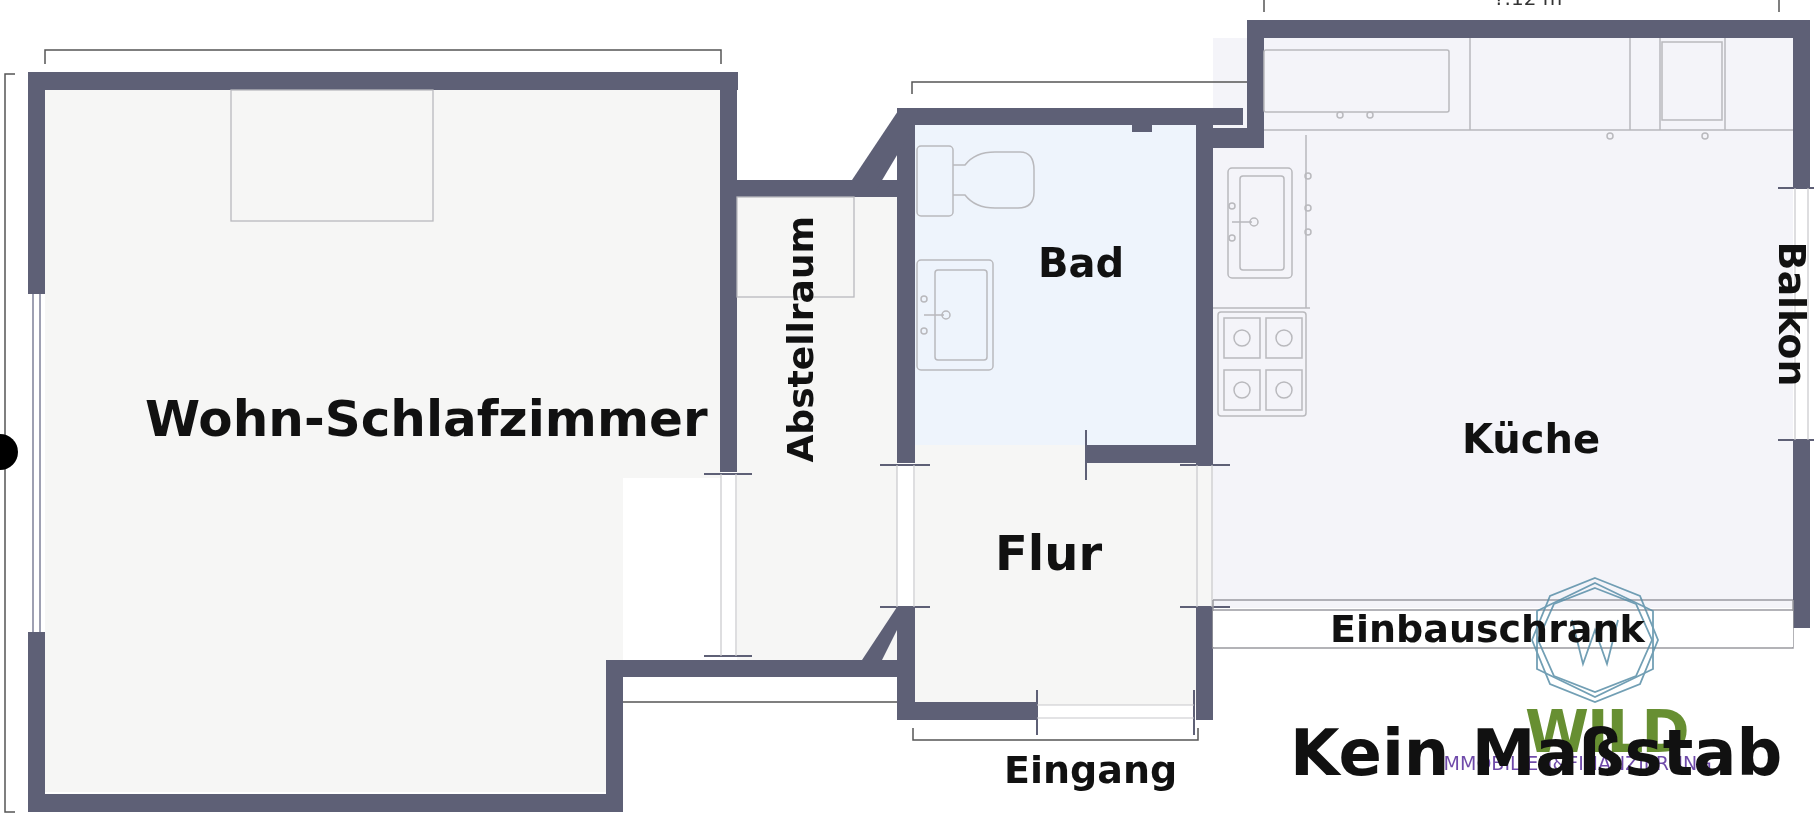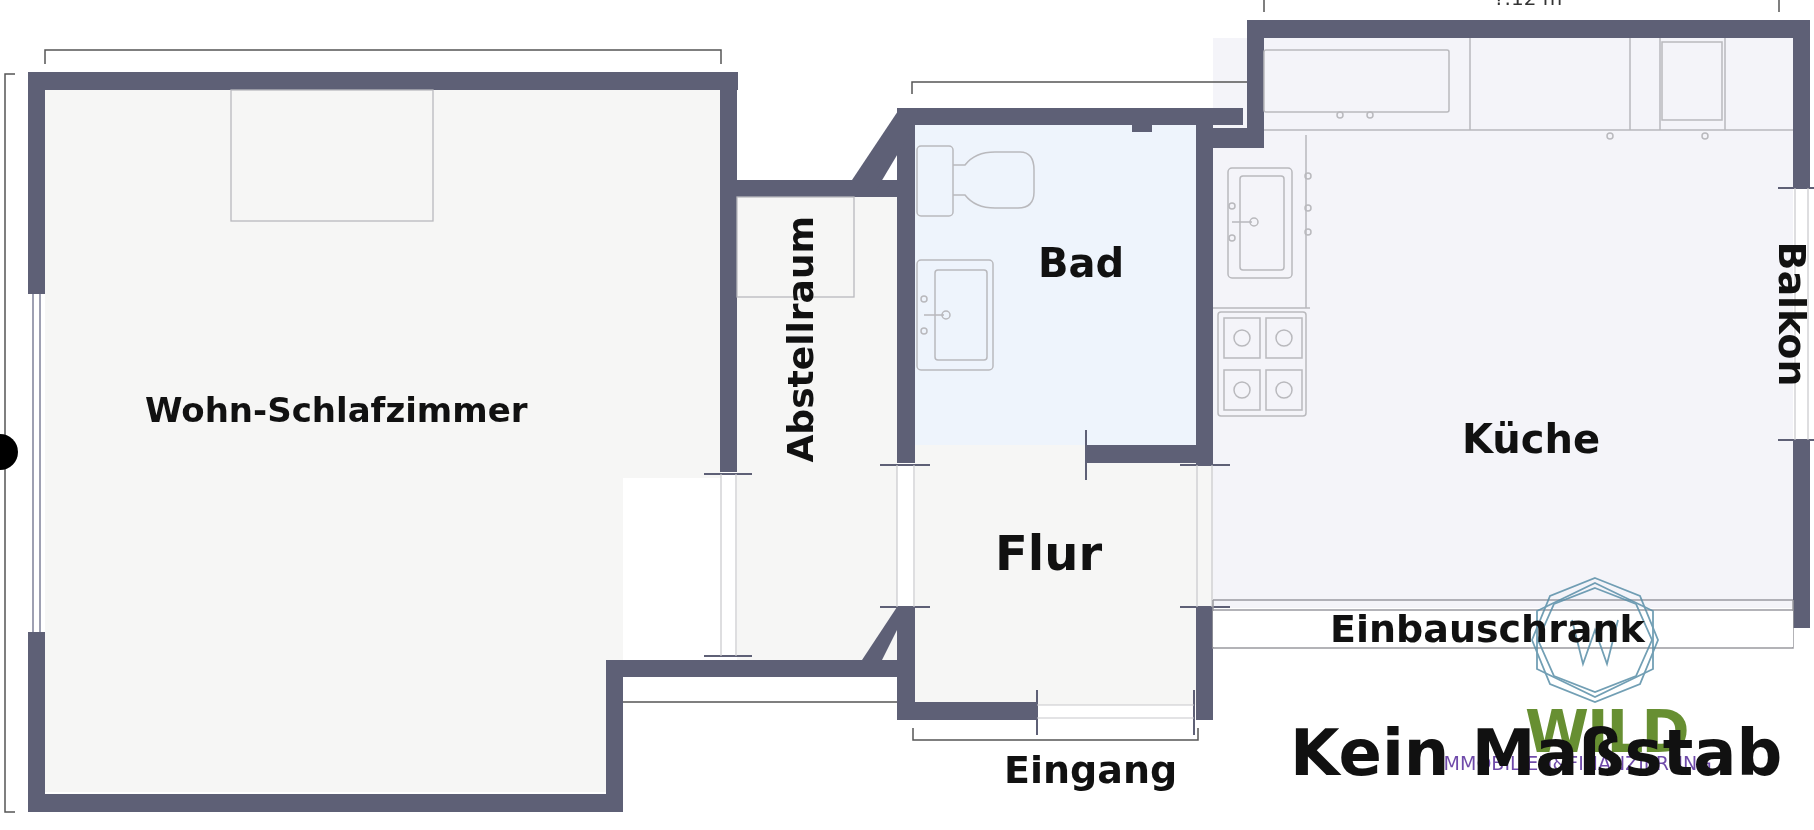--- a/index.html
+++ b/index.html
@@ -163,21 +163,21 @@
   <circle cx="0" cy="452" r="18" fill="#000"></circle>
 
   <g stroke="#5a8fa8" stroke-width="1.8" fill="none" opacity="0.85">
     <polygon points="1595,578 1640,596 1658,640 1640,684 1595,702 1550,684 1532,640 1550,596"></polygon>
     <polygon points="1595,583 1653,611 1653,669 1595,697 1537,669 1537,611"></polygon>
     <polygon points="1595,588 1636,604 1652,640 1636,676 1595,692 1554,676 1538,640 1554,604"></polygon>
     <polyline points="1572,620 1583,664 1595,630 1607,664 1618,620"></polyline>
   </g>
 </svg>
 
-<div class="label" style="left:145px;top:390px;font-size:34px;">Wohn-Schlafzimmer</div>
+<div class="label" style="left:145px;top:390px;font-size:50px;">Wohn-Schlafzimmer</div>
 <div class="label" style="left:712px;top:332px;font-size:36px;transform:rotate(-90deg);transform-origin:center;width:220px;text-align:center;margin-left:-22px;">Abstellraum</div>
 <div class="label" style="left:1038px;top:240px;font-size:40px;">Bad</div>
 <div class="label" style="left:1462px;top:392px;font-size:40px;margin-top:24px;">Küche</div>
 <div class="label" style="left:995px;top:525px;font-size:48px;">Flur</div>
 <div class="label" style="left:1712px;top:292px;font-size:38px;transform:rotate(90deg);transform-origin:center;width:160px;text-align:center;">Balkon</div>
 <div class="label" style="left:1330px;top:607px;font-size:38px;">Einbauschrank</div>
 <div class="label" style="left:1004px;top:748px;font-size:38px;">Eingang</div>
 
 <div class="label" style="left:1525px;top:698px;font-size:58px;color:#4d7c0f;opacity:0.85;letter-spacing:-2px;">WILD</div>
 <div class="label" style="left:1438px;top:752px;font-size:19px;font-weight:normal;color:#4c1d95;opacity:0.8;">IMMOBILIEN&amp;FINANZIERUNG</div>

